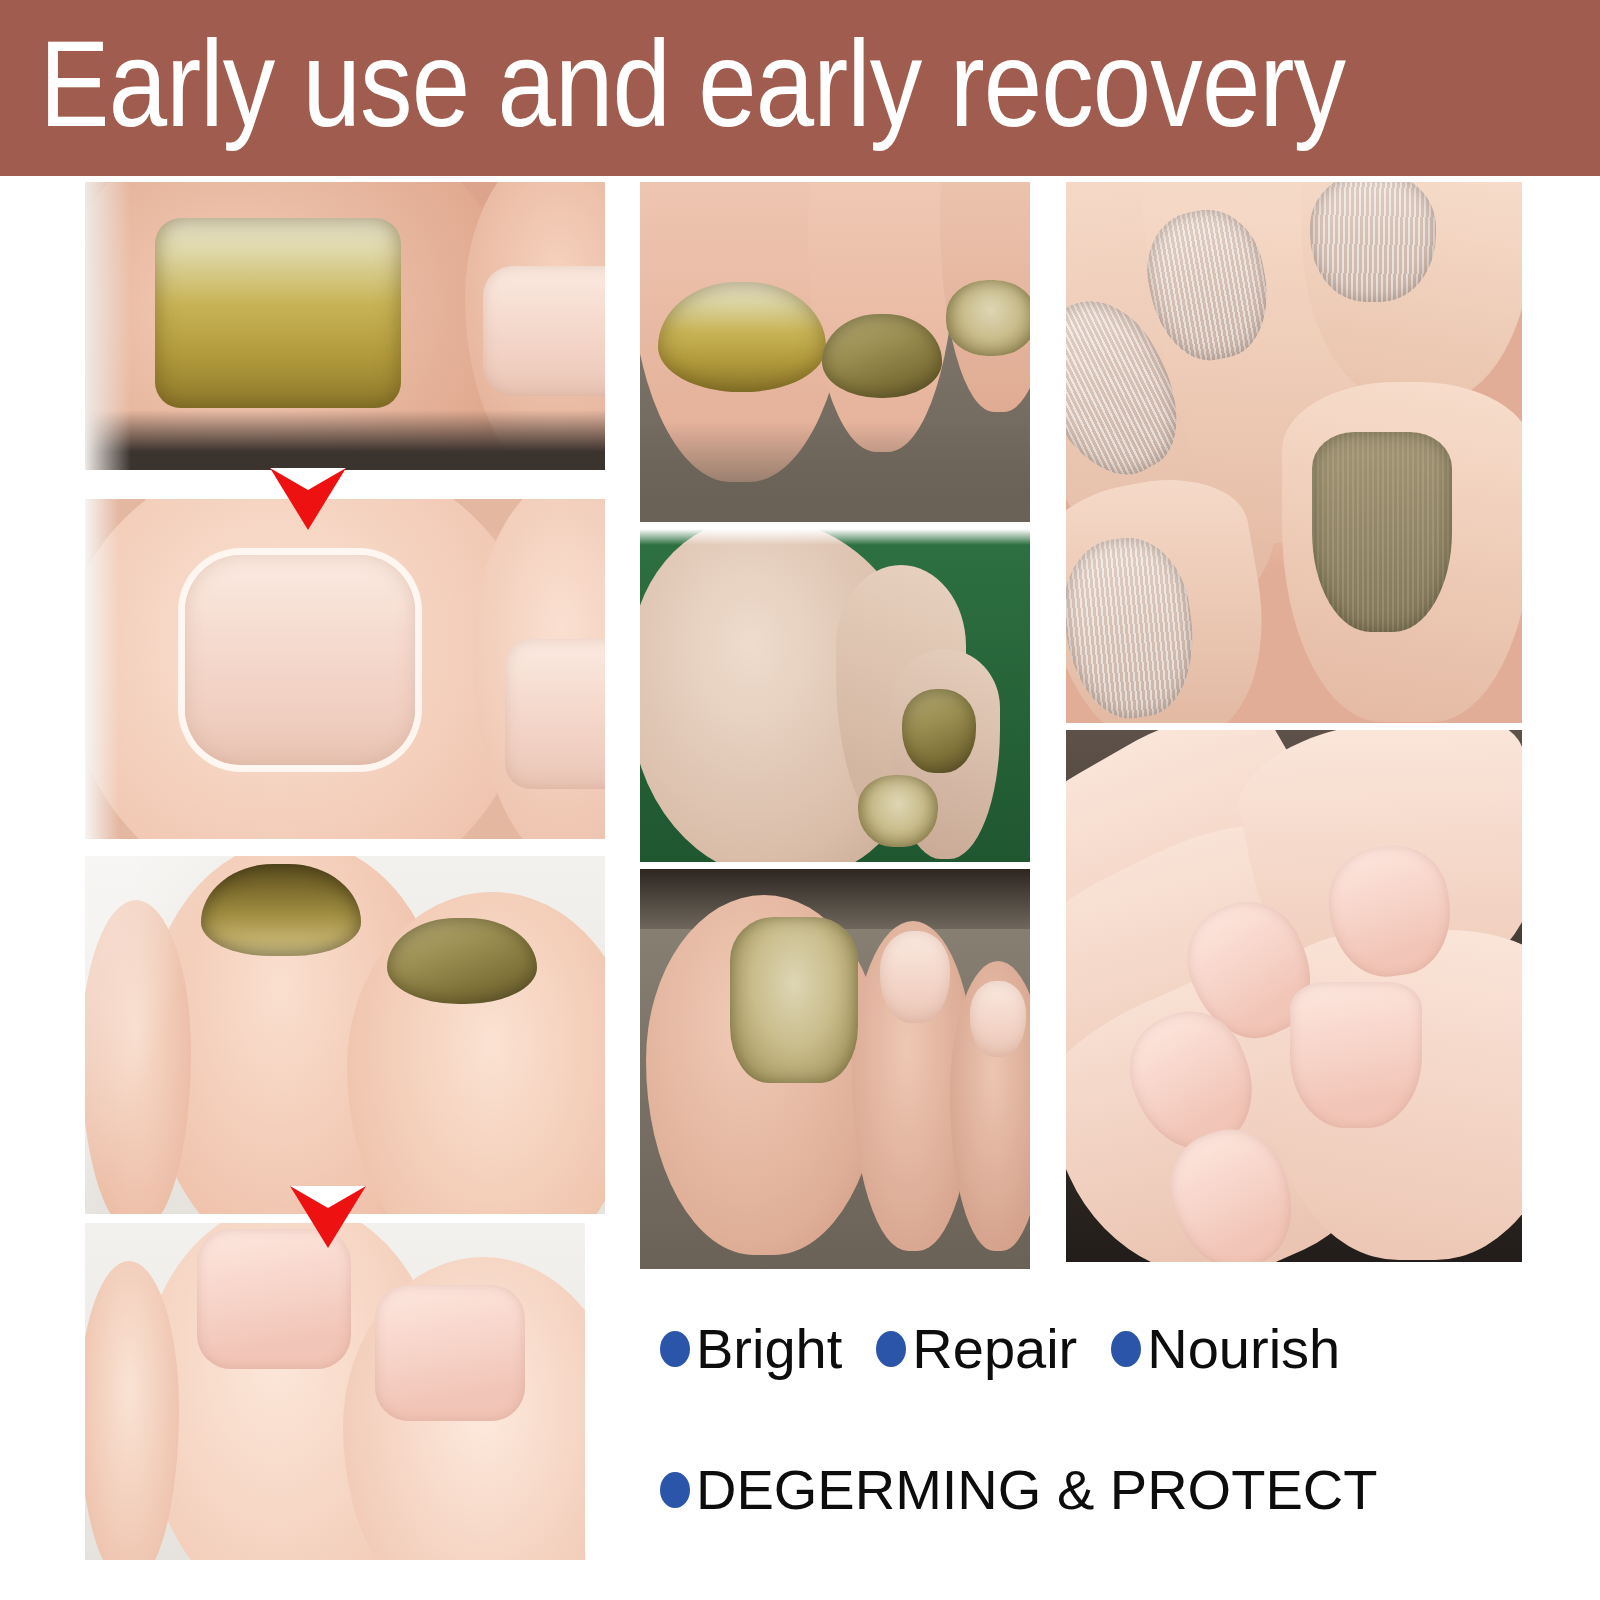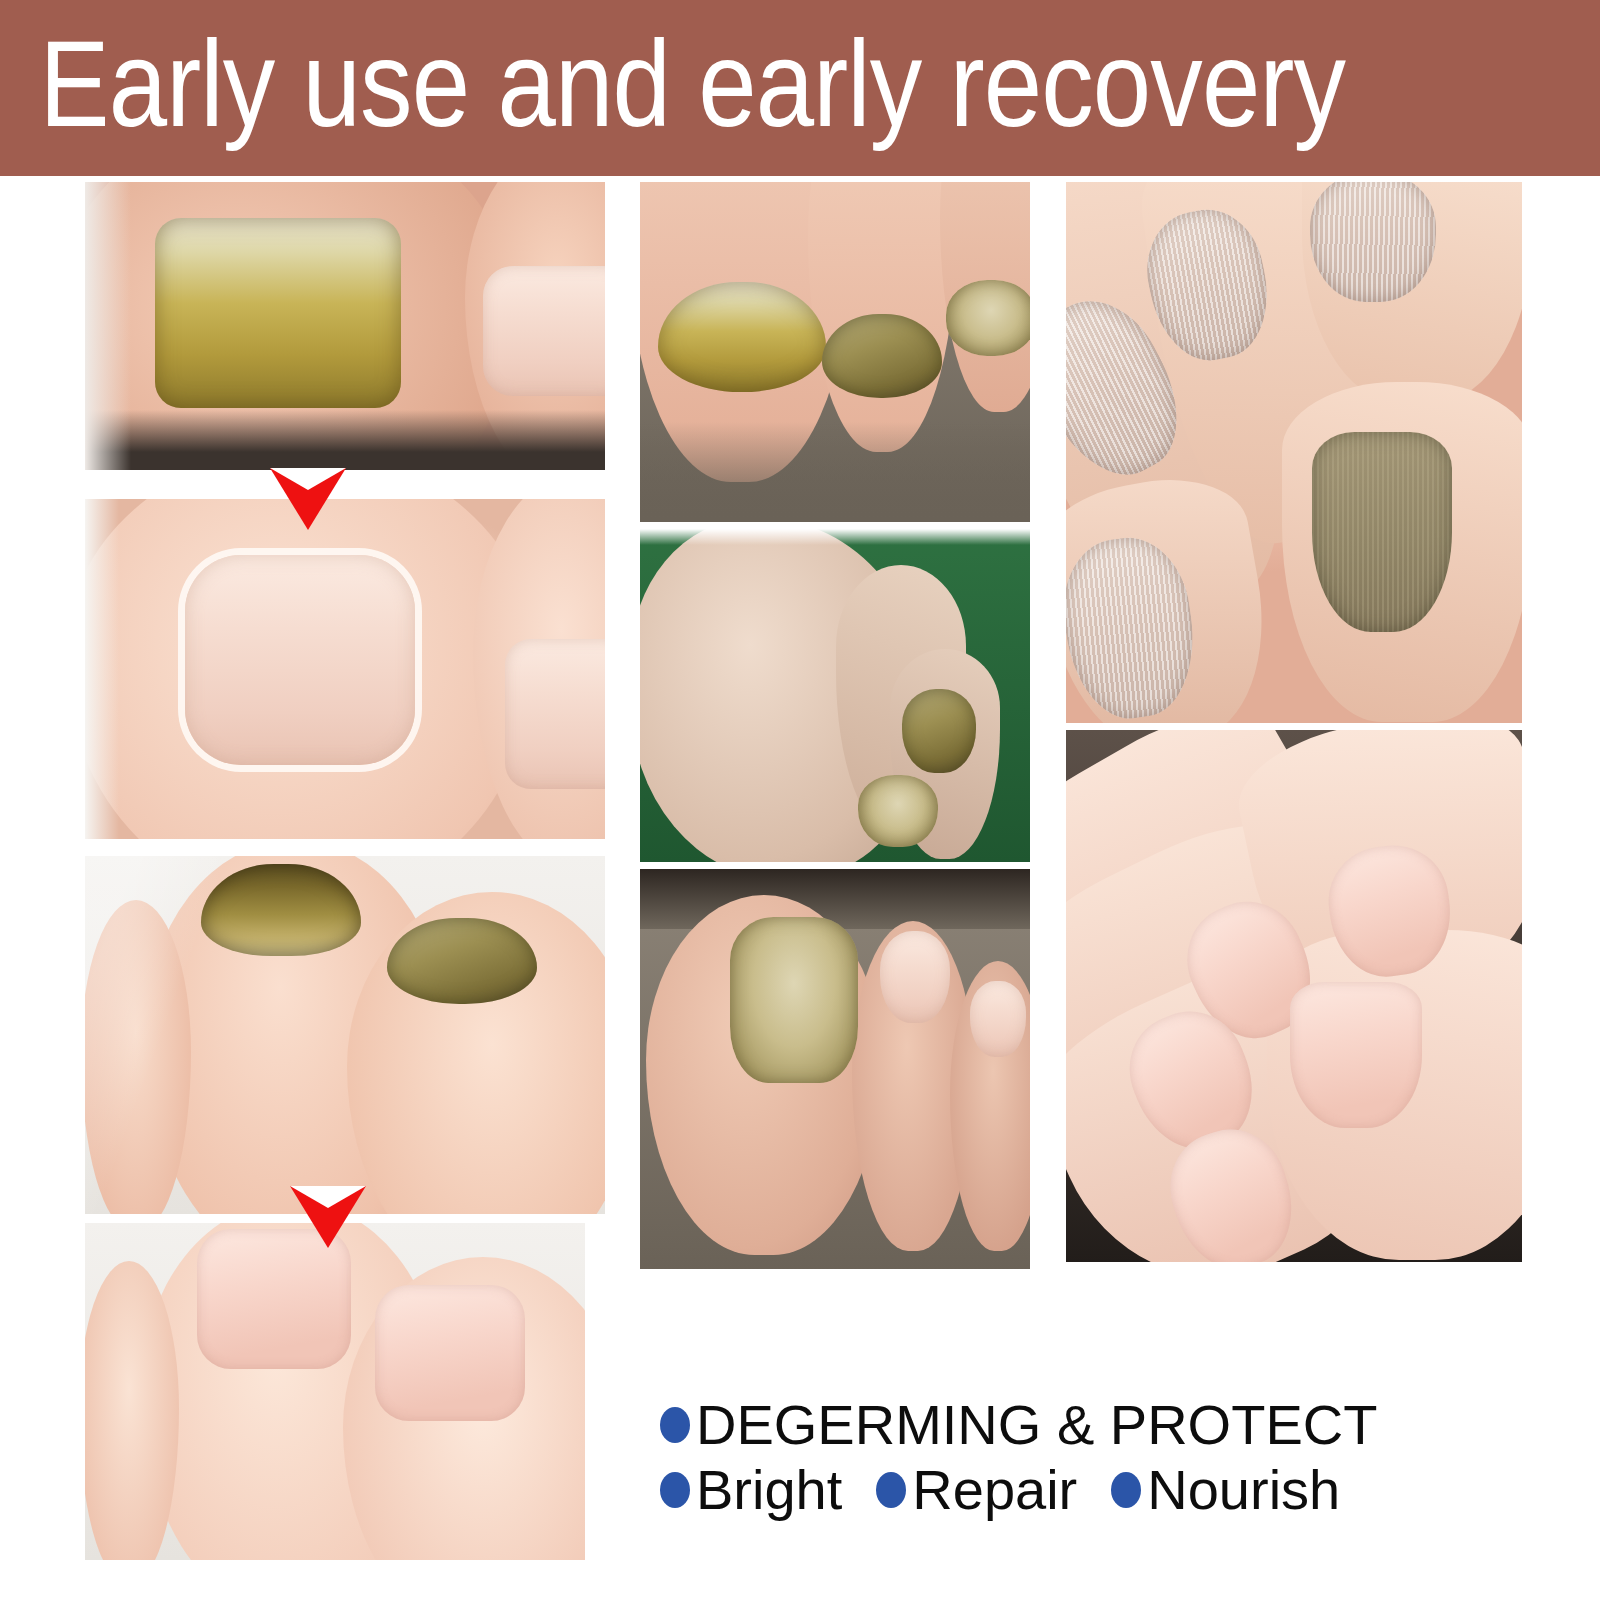--- a/index.html
+++ b/index.html
@@ -219,29 +219,29 @@
     <div class="nail nail-healthy-pink" style="left:82px;top:282px;width:116px;height:136px;transform:rotate(-22deg);"></div>
     <div class="nail nail-healthy-pink" style="left:122px;top:400px;width:116px;height:138px;transform:rotate(-18deg);"></div>
     <div class="nail nail-healthy-pink" style="left:278px;top:116px;width:120px;height:130px;transform:rotate(-8deg);"></div>
     <div class="nail nail-healthy-pink" style="left:238px;top:252px;width:132px;height:146px;border-radius:26% 26% 42% 42%/18% 18% 50% 50%;"></div>
     <div style="position:absolute;left:0;top:0;width:14px;height:100%;background:#ffffff;"></div>
   </div>
 </div>
 
 <div class="benefits">
 
-  <div class="bene-row r2">
-    <span class="dot"></span>
-    <span class="bene-label">DEGERMING &amp; PROTECT</span>
-  </div>
-
   <div class="bene-row r1">
     <span class="dot"></span>
     <span class="bene-label">Bright</span>
     <span class="bene-gap"></span>
     <span class="dot"></span>
     <span class="bene-label">Repair</span>
     <span class="bene-gap"></span>
     <span class="dot"></span>
     <span class="bene-label">Nourish</span>
   </div>
 
+  <div class="bene-row r2">
+    <span class="dot"></span>
+    <span class="bene-label">DEGERMING &amp; PROTECT</span>
+  </div>
+
 </div>
 
 </body></html>

